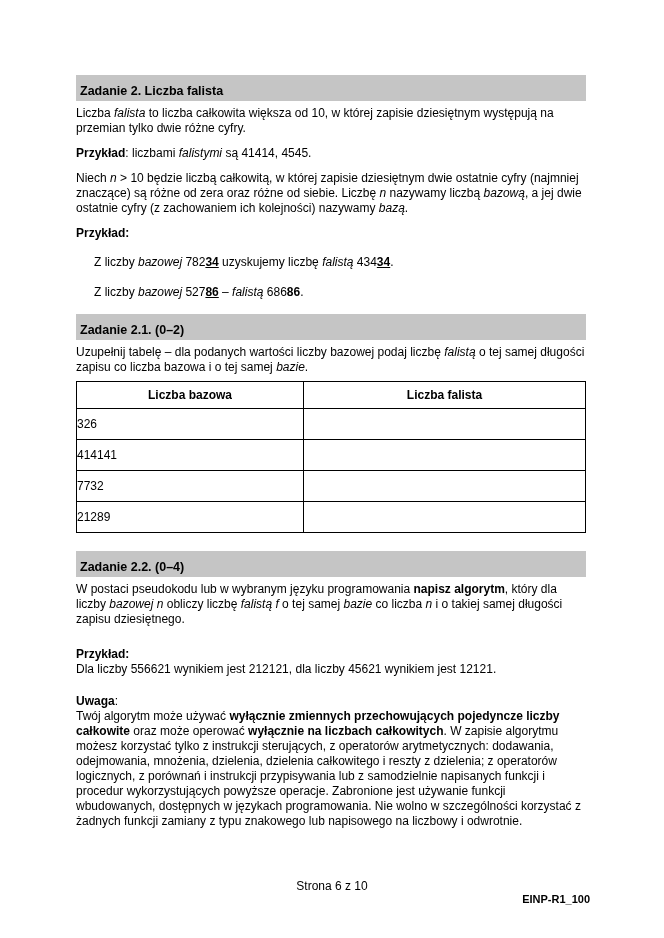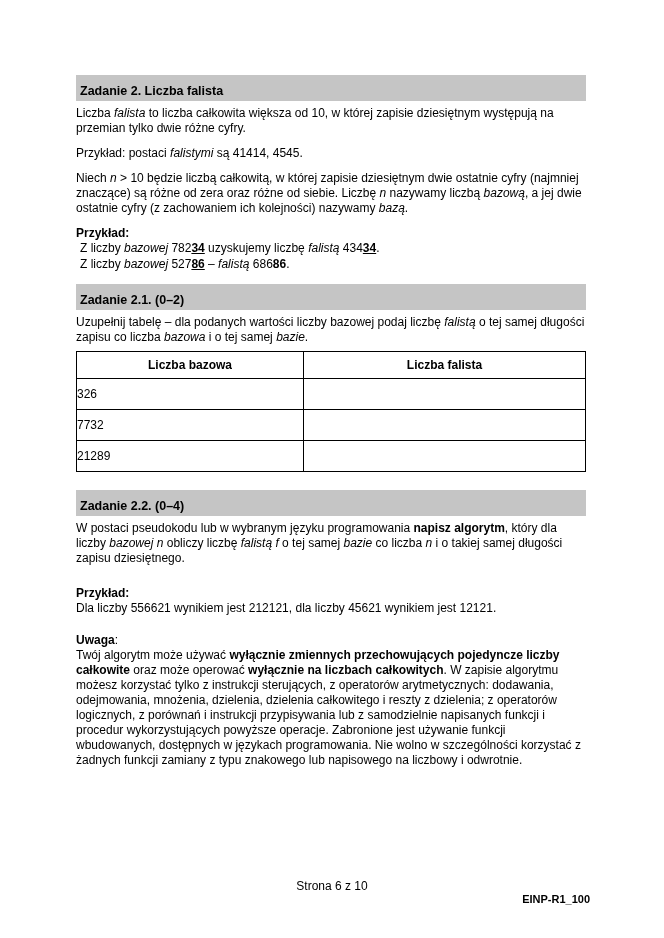--- a/index.html
+++ b/index.html
@@ -43,21 +43,21 @@
     margin: 0;
   }
   .label-bold {
     font-weight: bold;
     margin: 0;
   }
   .example-block {
     margin-bottom: 12px;
   }
   .example-line {
-    margin: 0;
+    margin: 14px;
     padding-left: 4px;
     line-height: 15.5px;
   }
   .gap-md { height: 10px; }
   .gap-lg { height: 17px; }
   table.falista-table {
     border-collapse: collapse;
     width: 510px;
     margin: 6px 0 18px 0;
   }
@@ -97,47 +97,51 @@
 
 <div class="page">
   <div class="content">
 
     <div class="section-bar">
       <span>Zadanie 2. Liczba falista</span>
     </div>
 
     <p class="para"><span>Liczba </span><span style="font-style: italic;">falista</span><span> to liczba całkowita większa od 10, w której zapisie dziesiętnym występują na przemian tylko dwie różne cyfry.</span></p>
 
-    <p class="para"><span style="font-weight: normal;">Przykład</span><span>: postaci </span><span style="font-style: italic;">falistymi</span><span> są 41414, 4545.</span></p>
+    <p class="para"><span style="font-weight: bold;">Przykład</span><span>: liczbami </span><span style="font-style: italic;">falistymi</span><span> są 41414, 4545.</span></p>
 
     <p class="para"><span>Niech </span><span style="font-style: italic;">n</span><span> &gt; 10 będzie liczbą całkowitą, w której zapisie dziesiętnym dwie ostatnie cyfry (najmniej znaczące) są różne od zera oraz różne od siebie. Liczbę </span><span style="font-style: italic;">n</span><span> nazywamy liczbą </span><span style="font-style: italic;">bazową</span><span>, a jej dwie ostatnie cyfry (z zachowaniem ich kolejności) nazywamy </span><span style="font-style: italic;">bazą</span><span>.</span></p>
 
 
     <div class="example-block">
       <p class="label-bold">Przykład:</p>
       <p class="example-line"><span>Z liczby </span><span style="font-style: italic;">bazowej</span><span> 782</span><span style="font-weight: bold; text-decoration: underline;">34</span><span> uzyskujemy liczbę </span><span style="font-style: italic;">falistą</span><span> 434</span><span style="font-weight: bold; text-decoration: underline;">34</span><span>.</span></p>
       <p class="example-line"><span>Z liczby </span><span style="font-style: italic;">bazowej</span><span> 527</span><span style="font-weight: bold; text-decoration: underline;">86</span><span> – </span><span style="font-style: italic;">falistą</span><span> 686</span><span style="font-weight: bold;">86</span><span>.</span></p>
     </div>
 
     <div class="section-bar">
       <span>Zadanie 2.1. (0–2)</span>
     </div>
 
-    <p class="tight"><span>Uzupełnij tabelę – dla podanych wartości liczby bazowej podaj liczbę </span><span style="font-style: italic;">falistą</span><span> o tej samej długości zapisu co liczba </span><span style="font-style: italic;">bazowa</span><span> i o tej samej </span><span style="font-style: italic;">bazie</span><span>.</span></p>
+    <p class="tight"><span>Uzupełnij tabelę – dla podanych wartości liczby bazowej podaj liczbę </span><span style="font-style: italic;">falistą</span><span> o tej samej długości zapisu co liczba </span><span style="">bazowa</span><span> i o tej samej </span><span style="font-style: italic;">bazie</span><span>.</span></p>
 
     <table class="falista-table">
       <thead>
         <tr>
           <th class="col-bazowa">Liczba bazowa</th>
           <th>Liczba falista</th>
         </tr>
       </thead>
       <tbody>
         <tr>
           <td>326</td>
+          <td></td>
+        </tr>
+        <tr>
+          <td>414141</td>
           <td></td>
         </tr>
         <tr>
           <td>7732</td>
           <td></td>
         </tr>
         <tr>
           <td>21289</td>
           <td></td>
         </tr>

